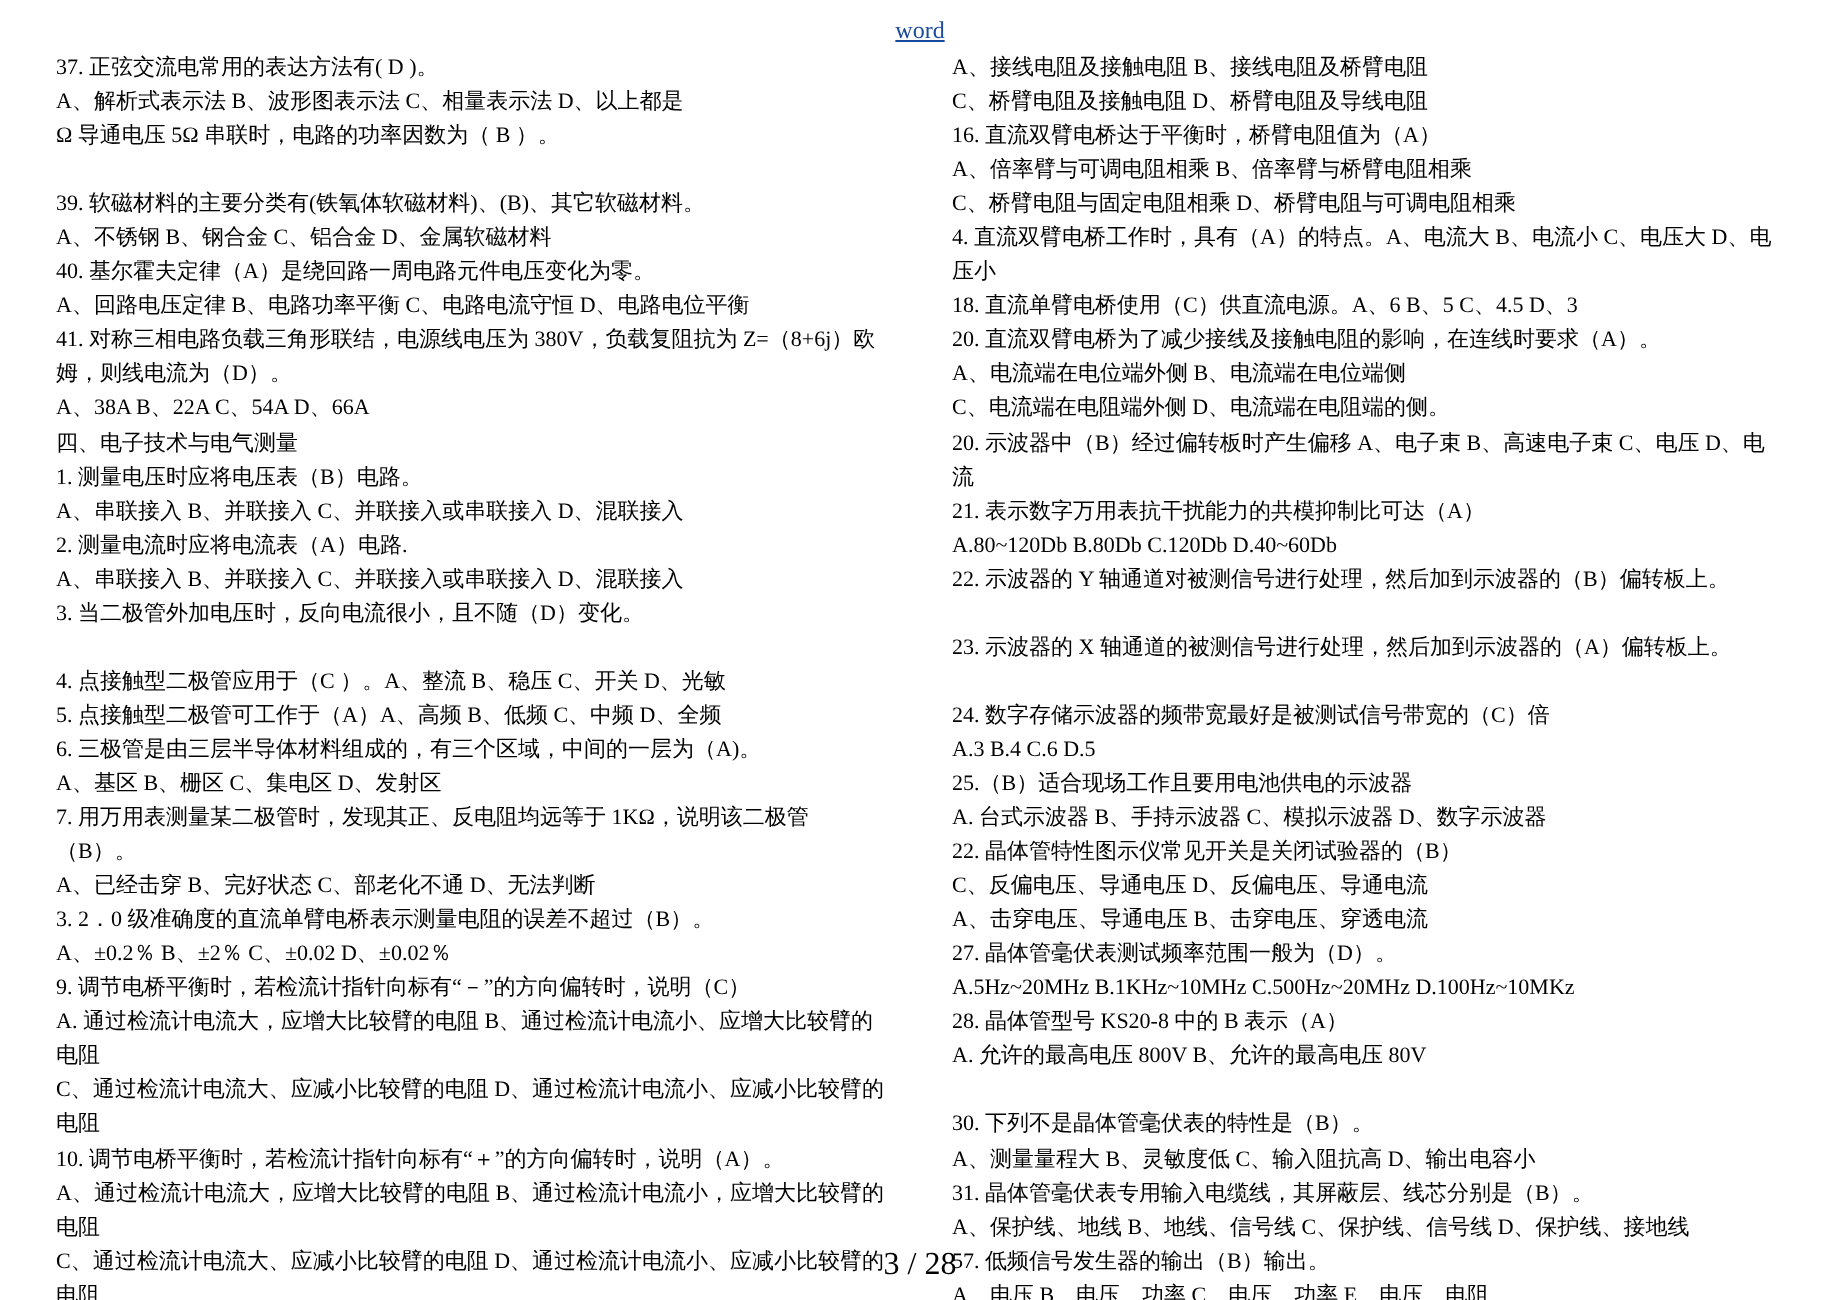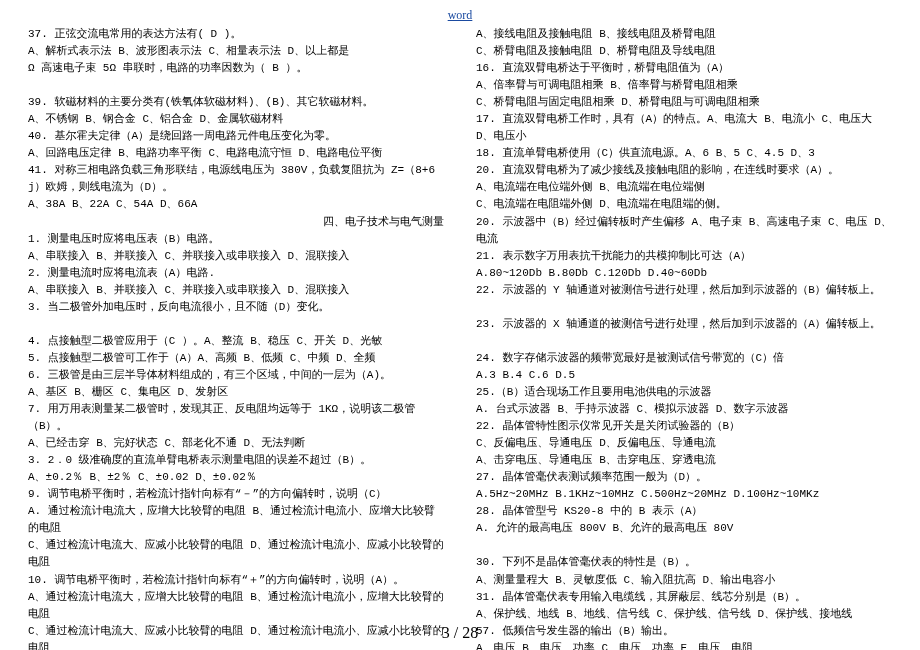--- a/index.html
+++ b/index.html
@@ -28,38 +28,37 @@
     color: #1a4aa0;
     text-decoration: underline;
     font-size: 12px;
     font-family: Liberation Serif, serif;
   }
   .columns {
     display: flex;
     gap: 32px;
     padding-top: 18px;
     height: calc(100% - 34px);
-    font-family: Liberation Mono, monospace;
   }
   .col {
     flex: 1;
     min-width: 0;
   }
   .col-left {
     flex: 1;
   }
   .col-right {
     flex: 1;
   }
   .line {
     white-space: normal;
     word-break: break-all;
   }
   .section-title {
-    text-align: right;
+    text-align: left;
     font-weight: normal;
   }
   .highlight {
     background: #ffff66;
   }
   .footer {
     position: absolute;
     bottom: 4px;
     left: 0;
     width: 100%;
@@ -71,21 +70,21 @@
 <body>
 
 <div class="page">
   <a class="header-link">word</a>
 
   <div class="columns">
     <div class="col col-left">
       <div id="left-lines-1">
           <div class="line">37. 正弦交流电常用的表达方法有( D )。</div>
           <div class="line">A、解析式表示法  B、波形图表示法 C、相量表示法 D、以上都是</div>
-          <div class="line">Ω 高速电子束 5Ω 串联时，电路的功率因数为（ B ）。</div>
+          <div class="line">Ω 导通电压 5Ω 串联时，电路的功率因数为（ B ）。</div>
           <div class="line">&nbsp;</div>
           <div class="line">39. 软磁材料的主要分类有(铁氧体软磁材料)、(B)、其它软磁材料。</div>
           <div class="line">A、不锈钢    B、钢合金    C、铝合金    D、金属软磁材料</div>
           <div class="line">40. 基尔霍夫定律（A）是绕回路一周电路元件电压变化为零。</div>
           <div class="line">A、回路电压定律    B、电路功率平衡    C、电路电流守恒    D、电路电位平衡</div>
           <div class="line">41. 对称三相电路负载三角形联结，电源线电压为 380V，负载复阻抗为 Z=（8+6j）欧姆，则线电流为（D）。</div>
           <div class="line">  A、38A    B、22A    C、54A    D、66A</div>
         </div>
       <div class="line section-title">四、电子技术与电气测量</div>
       <div id="left-lines-2">
@@ -115,21 +114,21 @@
         </div>
 
     </div>
     <div class="col col-right">
       <div id="right-lines">
           <div class="line">A、接线电阻及接触电阻       B、接线电阻及桥臂电阻</div>
           <div class="line">C、桥臂电阻及接触电阻       D、桥臂电阻及导线电阻</div>
           <div class="line">16. 直流双臂电桥达于平衡时，桥臂电阻值为（A）</div>
           <div class="line">A、倍率臂与可调电阻相乘     B、倍率臂与桥臂电阻相乘</div>
           <div class="line">C、桥臂电阻与固定电阻相乘   D、桥臂电阻与可调电阻相乘</div>
-          <div class="line">17. 直流双臂电桥工作时，具有（A）的特点。A、电流大  B、电流小  C、电压大  D、电压小</div>
+          <div class="line">4. 直流双臂电桥工作时，具有（A）的特点。A、电流大  B、电流小  C、电压大  D、电压小</div>
           <div class="line">18. 直流单臂电桥使用（C）供直流电源。A、6  B、5   C、4.5   D、3</div>
           <div class="line">20. 直流双臂电桥为了减少接线及接触电阻的影响，在连线时要求（A）。</div>
           <div class="line">A、电流端在电位端外侧    B、电流端在电位端侧</div>
           <div class="line">C、电流端在电阻端外侧    D、电流端在电阻端的侧。</div>
           <div class="line">20. 示波器中（B）经过偏转板时产生偏移  A、电子束  B、高速电子束  C、电压  D、电流</div>
           <div class="line">21. 表示数字万用表抗干扰能力的共模抑制比可达（A）</div>
           <div class="line">A.80~120Db   B.80Db   C.120Db   D.40~60Db</div>
           <div class="line">22. 示波器的 Y 轴通道对被测信号进行处理，然后加到示波器的（B）偏转板上。</div>
           <div class="line">&nbsp;</div>
           <div class="line">23. 示波器的 X 轴通道的被测信号进行处理，然后加到示波器的（A）偏转板上。</div>

